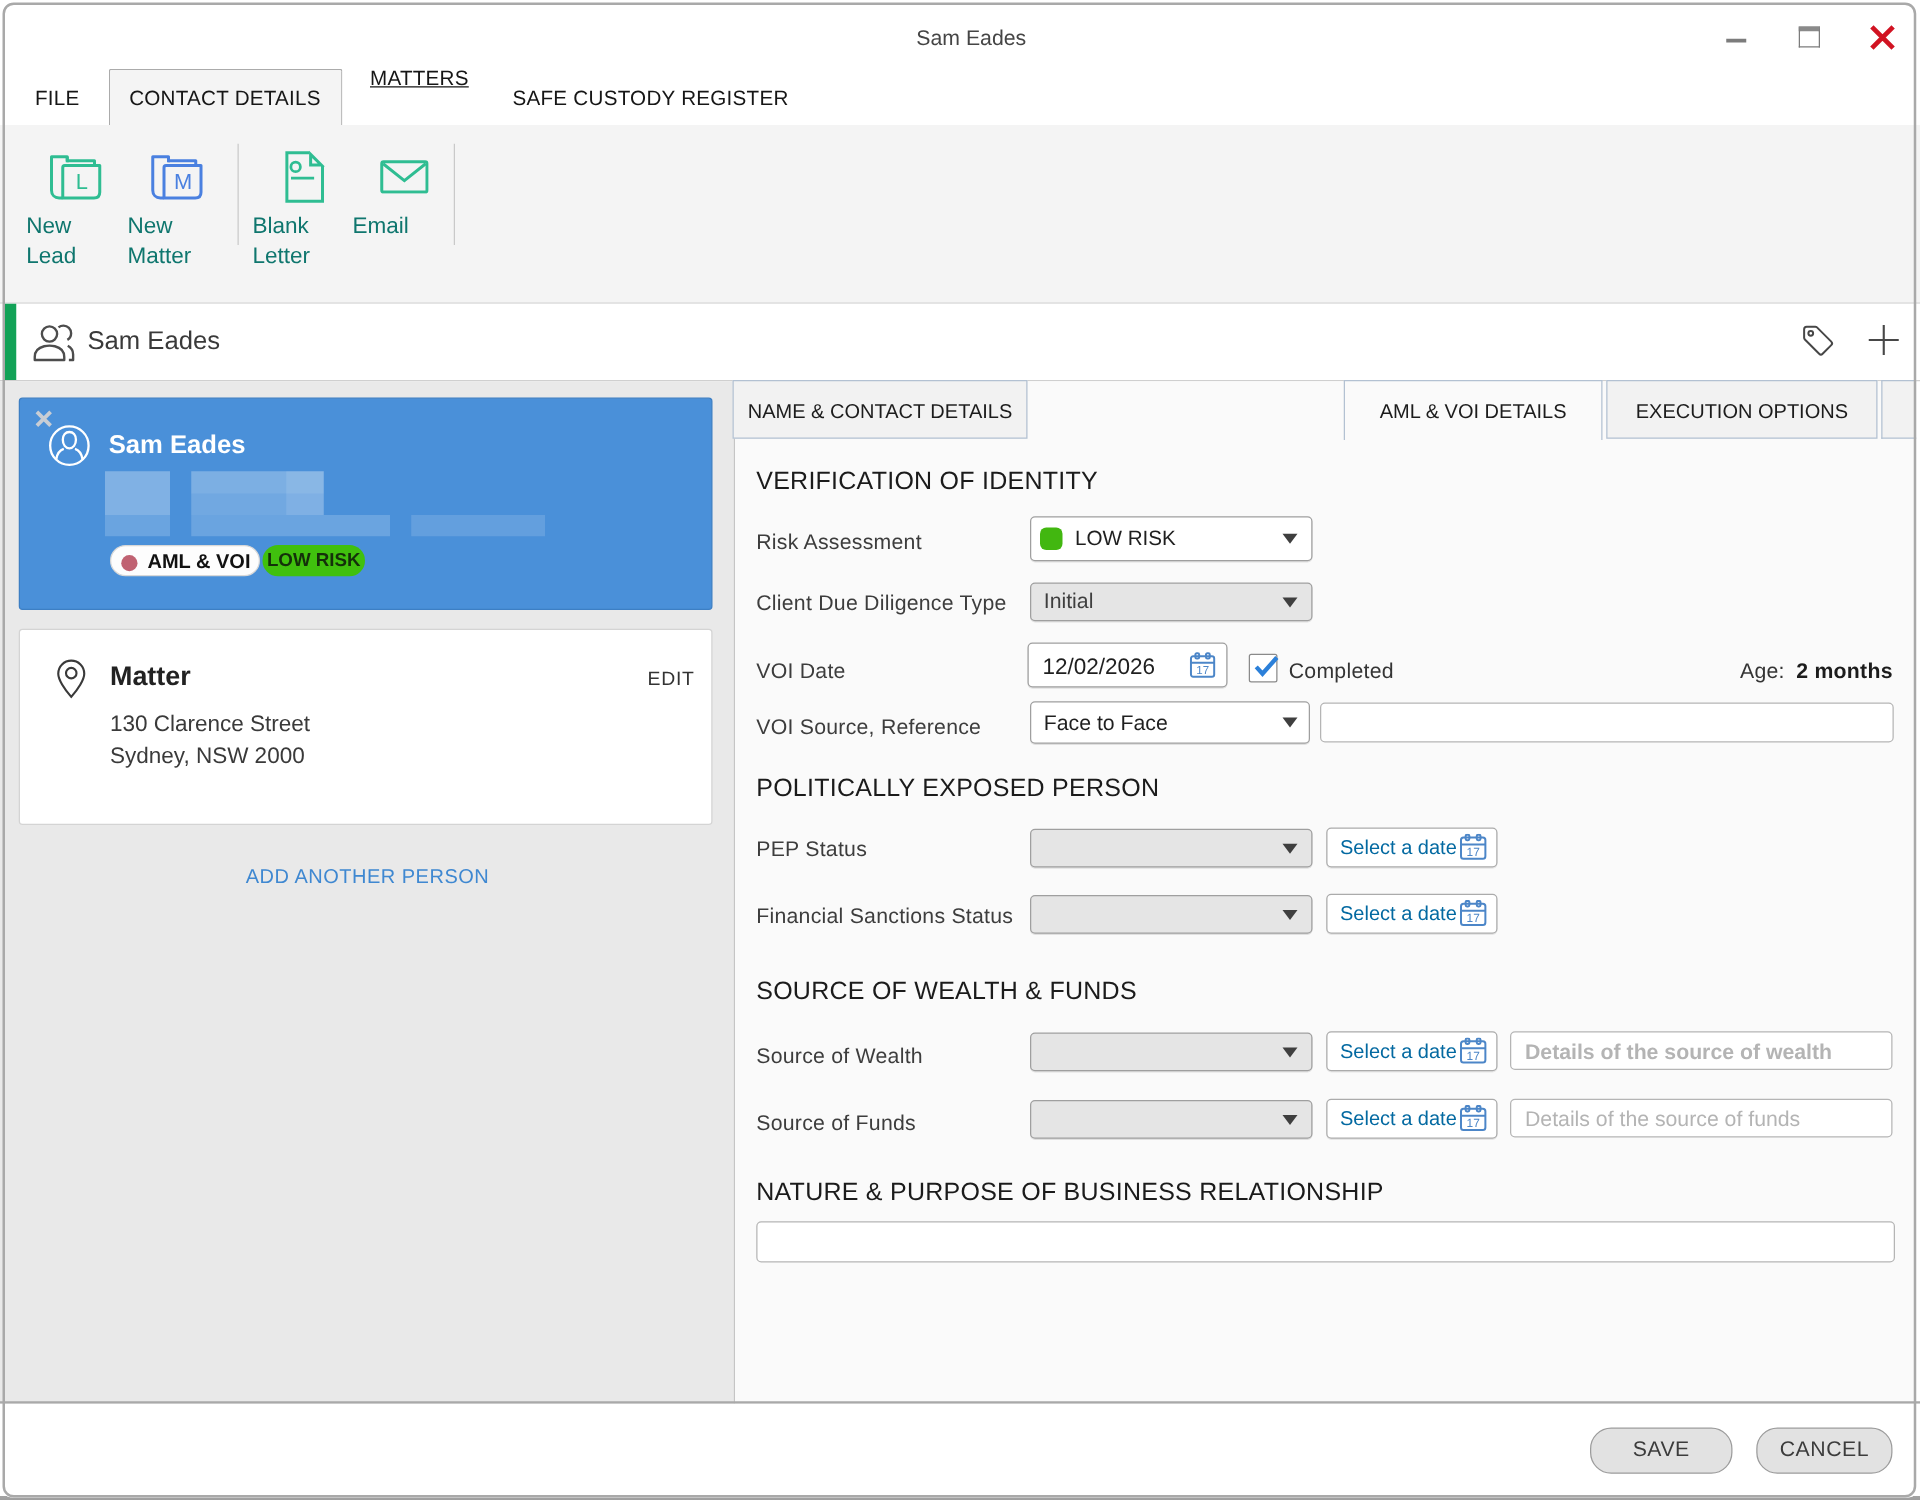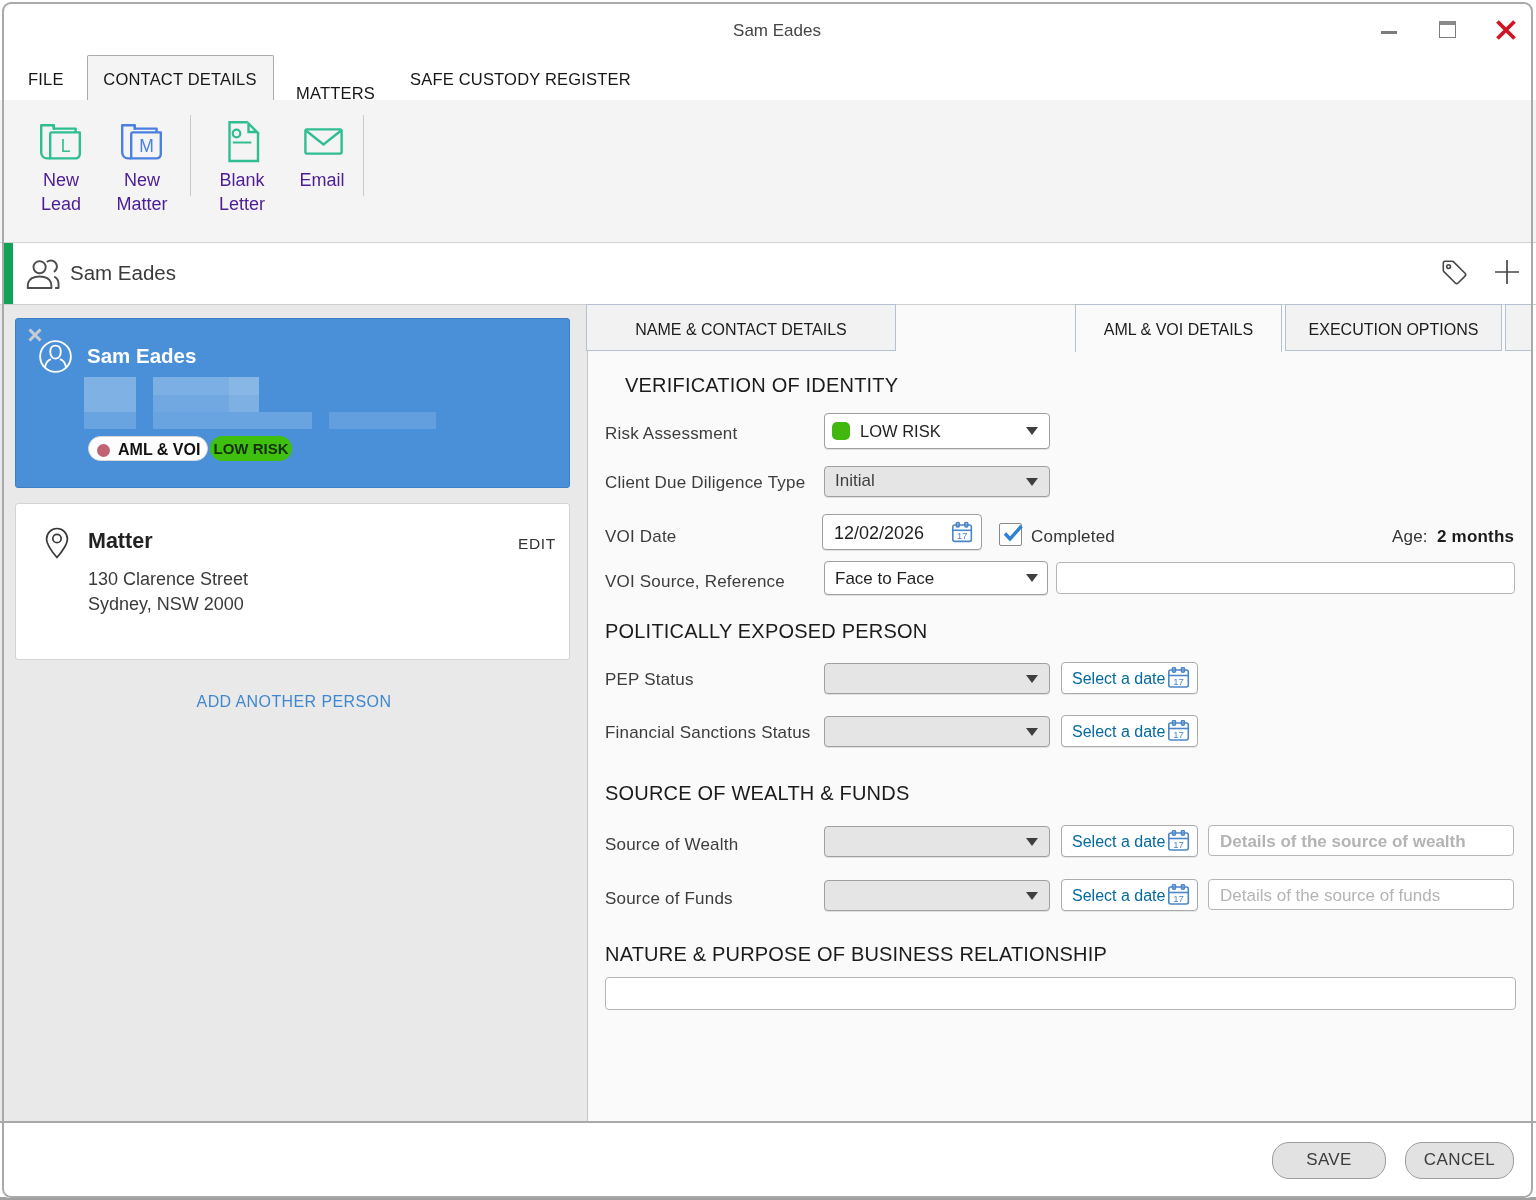--- a/index.html
+++ b/index.html
@@ -8,21 +8,21 @@
   .abs { position:absolute; }
   #win {
     position:absolute; left:0; top:0; width:1536px; height:1198px;
     background:#fff; border-radius:10px; overflow:hidden;
   }
   #frame {
     position:absolute; left:2px; top:2px; width:1531px; height:1196px;
     border:2px solid #a9a9a9; border-radius:9px; z-index:60; pointer-events:none;
   }
   .menutab { position:absolute; font-size:16.5px; color:#161616; letter-spacing:0.2px; }
-  .ribbonlabel { position:absolute; font-size:18px; color:#4c1d95; text-align:center; line-height:23.5px; }
+  .ribbonlabel { position:absolute; font-size:18px; color:#0f766e; text-align:left; line-height:23.5px; }
   .vsep { position:absolute; width:1px; background:#c9c9c9; }
   .formlabel { position:absolute; font-size:17px; color:#3d3d3d; letter-spacing:0.2px; }
   .heading { position:absolute; font-size:20px; color:#1b1b1b; letter-spacing:0.2px; }
   .combo { position:absolute; background:#fff; border:1px solid #9f9f9f; border-radius:4px;
            box-shadow:0 1px 0 rgba(0,0,0,0.10); }
   .combo.disabled { background:#e5e5e5; }
   .arrow { position:absolute; width:0; height:0; border-left:6.5px solid transparent;
            border-right:6.5px solid transparent; border-top:8px solid #3f3f3f; }
   .ctext { position:absolute; font-size:18px; color:#1f1f1f; white-space:nowrap; }
   .datebtn { position:absolute; background:#fff; border:1px solid #ababab; border-radius:4px;
@@ -41,21 +41,21 @@
   <div class="abs" style="left:9px;top:21px;width:100%;text-align:center;font-size:17px;color:#454545;">Sam Eades</div>
   <div class="abs" style="left:1381px;top:31px;width:16px;height:3px;background:#7c7c7c;"></div>
   <div class="abs" style="left:1439px;top:21px;width:17px;height:17px;border:1.5px solid #7c7c7c;border-top:4px solid #8a8a8a;"></div>
   <svg class="abs" style="left:1495px;top:19px;" width="22" height="22" viewBox="0 0 22 22">
     <path d="M2.5 2.5 L19.5 19.5 M19.5 2.5 L2.5 19.5" stroke="#d11322" stroke-width="3.8" stroke-linecap="butt"></path>
   </svg>
 
   <div class="abs" style="left:87px;top:55px;width:187px;height:45px;background:#f4f4f4;border:1px solid #ababab;border-bottom:none;border-radius:2px 2px 0 0;"></div>
   <div class="menutab" style="left:28px;top:70px;">FILE</div>
   <div class="menutab" style="left:87px;top:70px;width:186px;text-align:center;">CONTACT DETAILS</div>
-  <div class="menutab" style="left:296px;top:84px;">MATTERS</div>
+  <div class="menutab" style="left:296px;top:54px;text-decoration:underline;">MATTERS</div>
   <div class="menutab" style="left:410px;top:70px;">SAFE CUSTODY REGISTER</div>
 
   <div class="abs" style="left:0;top:100px;width:100%;height:143px;background:#f4f4f4;border-bottom:1px solid #d2d2d2;"></div>
 
   <svg class="abs" style="left:38px;top:119px;" width="46" height="44" viewBox="0 0 46 44">
     <g fill="none" stroke="#2fbd92" stroke-width="2.4" stroke-linejoin="round">
       <path d="M15.8 10.8 V6.3 H3.2 V33.2 C3.2 36.8 5.7 39.4 9.3 39.4 H12"></path>
       <path d="M15.8 6.3 V9.6 H37.6 V13.4"></path>
       <path d="M12.2 39.4 H37.2 C40.2 39.4 41.8 37.8 41.8 34.8 V13.4 H13.8 C12.8 13.4 12.2 14.1 12.2 15.1 V39.4 Z"></path>
     </g>
@@ -151,26 +151,26 @@
   <svg class="abs" style="left:45px;top:527px;" width="24" height="32" viewBox="0 0 24 32">
     <path d="M12 1.5 C6.2 1.5 1.6 6.1 1.6 11.9 c0 2.6 1.5 5.9 3.2 8.9 2.5 4.3 7.2 9.7 7.2 9.7 s4.7-5.4 7.2-9.7 c1.7-3 3.2-6.3 3.2-8.9 C22.4 6.1 17.8 1.5 12 1.5 Z" fill="none" stroke="#3a3a3a" stroke-width="1.7"></path>
     <circle cx="12" cy="11.5" r="4.2" fill="none" stroke="#3a3a3a" stroke-width="1.7"></circle>
   </svg>
   <div class="abs" style="left:88px;top:529px;font-size:21.5px;font-weight:bold;color:#222;">Matter</div>
   <div class="abs" style="left:518px;top:535px;font-size:15.5px;color:#333;letter-spacing:0.6px;">EDIT</div>
   <div class="abs" style="left:88px;top:567px;font-size:18px;color:#3a3a3a;line-height:25px;">130 Clarence Street<br>Sydney, NSW 2000</div>
 
   <div class="abs" style="left:0;top:693px;width:588px;text-align:center;font-size:16px;color:#3f88d1;letter-spacing:0.4px;">ADD ANOTHER PERSON</div>
 
-  <div class="tab" style="left:586px;width:310px;">NAME &amp; CONTACT DETAILS</div>
+  <div class="tab" style="left:586px;width:236px;">NAME &amp; CONTACT DETAILS</div>
   <div class="tab" style="left:1075px;width:207px;height:48px;background:#fafafa;border-bottom:none;">AML &amp; VOI DETAILS</div>
   <div class="tab" style="left:1285px;width:217px;">EXECUTION OPTIONS</div>
   <div class="tab" style="left:1505px;width:28px;border-right:none;"></div>
 
-  <div class="heading" style="left:605px;top:374px;margin-left:20px;">VERIFICATION OF IDENTITY</div>
+  <div class="heading" style="left:605px;top:374px;">VERIFICATION OF IDENTITY</div>
 
   <div class="formlabel" style="left:605px;top:424px;">Risk Assessment</div>
   <div class="combo" style="left:824px;top:413px;width:226px;height:36px;"></div>
   <div class="abs" style="left:832px;top:422px;width:18px;height:18px;background:#42b710;border-radius:5px;"></div>
   <div class="ctext" style="left:860px;top:422px;font-size:16.5px;">LOW RISK</div>
   <div class="arrow" style="left:1026px;top:427px;"></div>
 
   <div class="formlabel" style="left:605px;top:473px;">Client Due Diligence Type</div>
   <div class="combo disabled" style="left:824px;top:466px;width:226px;height:31px;"></div>
   <div class="ctext" style="left:835px;top:471px;color:#3f3f3f;font-size:17px;">Initial</div>

